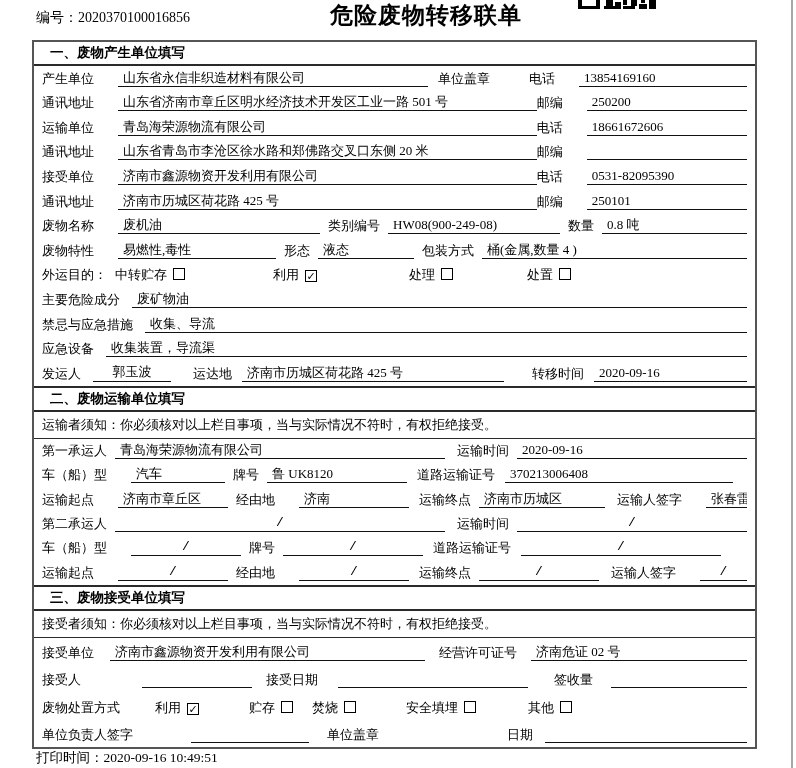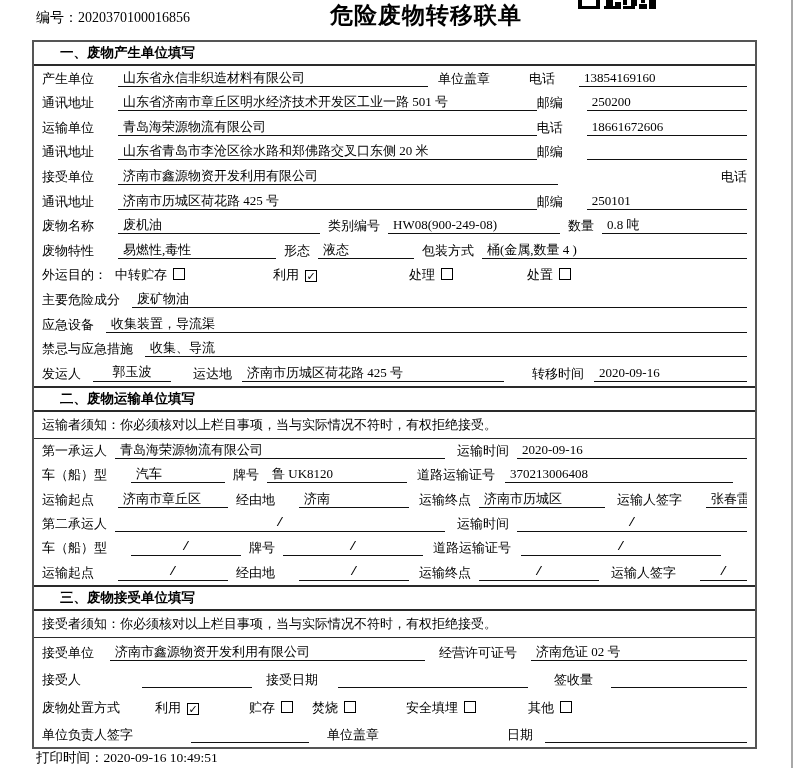--- a/index.html
+++ b/index.html
@@ -9,21 +9,21 @@
   .page-edge { position:absolute; right:3px; top:0; width:2px; height:768px; background:#a8a8a8; }
 
   .serial { position:absolute; left:36px; top:9px; font-size:14px; white-space:nowrap; }
   .title { position:absolute; left:330px; top:0px; font-size:23px; font-weight:bold;
            font-family:"DejaVu Sans","Liberation Sans",sans-serif; letter-spacing:1px; white-space:nowrap; }
   .qr { position:absolute; left:578px; top:0; }
 
   .tbl { position:absolute; left:32px; top:40px; width:725px; border:2px solid #555; background:#fff; }
 
   .sec2, .sec3 { border-top:2px solid #2a2a2a; }
-  .sec-head { height:24px; line-height:21px; padding-left:26px; font-weight:bold; font-size:13.5px;
+  .sec-head { height:24px; line-height:21px; padding-left:16px; font-weight:bold; font-size:13.5px;
               font-family:"DejaVu Sans","Liberation Sans",sans-serif; border-bottom:2px solid #2a2a2a; }
 
   .frow { display:flex; align-items:flex-end; padding:0 8px 4px 8px; }
   .s1 .frow { height:24.6px; }
   .s2 .frow { height:24.3px; }
   .s3 .frow { height:27.4px; }
 
   .notice { height:27px; display:flex; align-items:center; padding:8px 8px; font-size:13px;
             border-bottom:1.5px solid #2a2a2a; white-space:nowrap; }
 
@@ -108,20 +108,21 @@
       <span class="lbl">通讯地址</span>
       <span class="u w440 ml6">山东省青岛市李沧区徐水路和郑佛路交叉口东侧 20 米</span>
       <span class="lbl mla">邮编</span>
       <span class="u w168 ml6"></span>
     </div>
 
     <div class="frow">
       <span class="lbl">接受单位</span>
       <span class="u w440 ml6">济南市鑫源物资开发利用有限公司</span>
       <span class="lbl mla">电话</span>
+      <span class="u w168 ml6">0531-82095390</span>
     </div>
 
     <div class="frow">
       <span class="lbl">通讯地址</span>
       <span class="u w440 ml6">济南市历城区荷花路 425 号</span>
       <span class="lbl mla">邮编</span>
       <span class="u w168 ml6">250101</span>
     </div>
 
     <div class="frow">
@@ -149,27 +150,27 @@
       <span class="opt ml92"><span>处理</span><span class="cb"></span></span>
       <span class="opt ml135"><span>处置</span><span class="cb"></span></span>
     </div>
 
     <div class="frow">
       <span class="lbl">主要危险成分</span>
       <span class="u grow ml12">废矿物油</span>
     </div>
 
     <div class="frow">
+      <span class="lbl">禁忌与应急措施</span>
+      <span class="u grow ml12">收集、导流</span>
+    </div>
+
+    <div class="frow">
       <span class="lbl">应急设备</span>
       <span class="u grow ml12">收集装置，导流渠</span>
-    </div>
-
-    <div class="frow">
-      <span class="lbl">禁忌与应急措施</span>
-      <span class="u grow ml12">收集、导流</span>
     </div>
 
     <div class="frow">
       <span class="lbl">发运人</span>
       <span class="u w78 ml12 ctr">郭玉波</span>
       <span class="lbl ml22">运达地</span>
       <span class="u w262 ml10">济南市历城区荷花路 425 号</span>
       <span class="lbl ml28">转移时间</span>
       <span class="u grow ml10">2020-09-16</span>
     </div>

